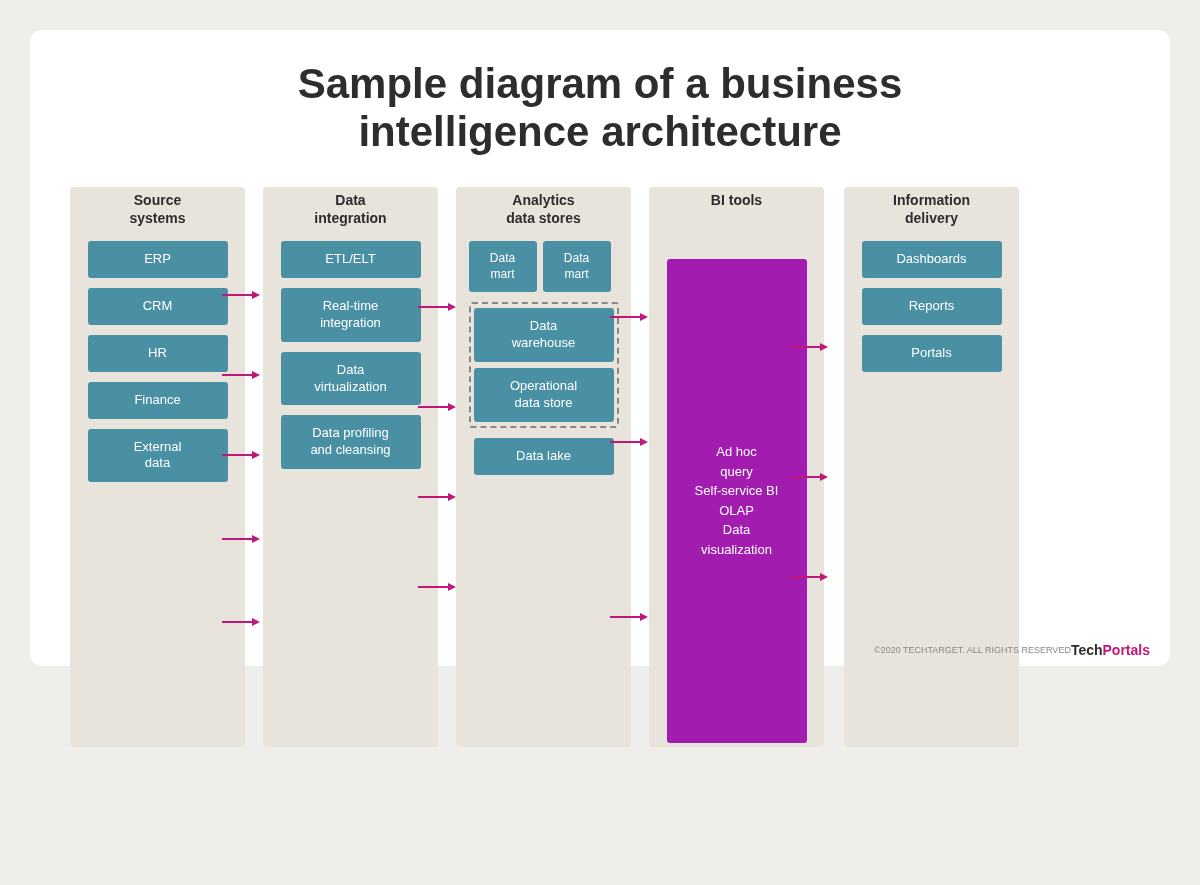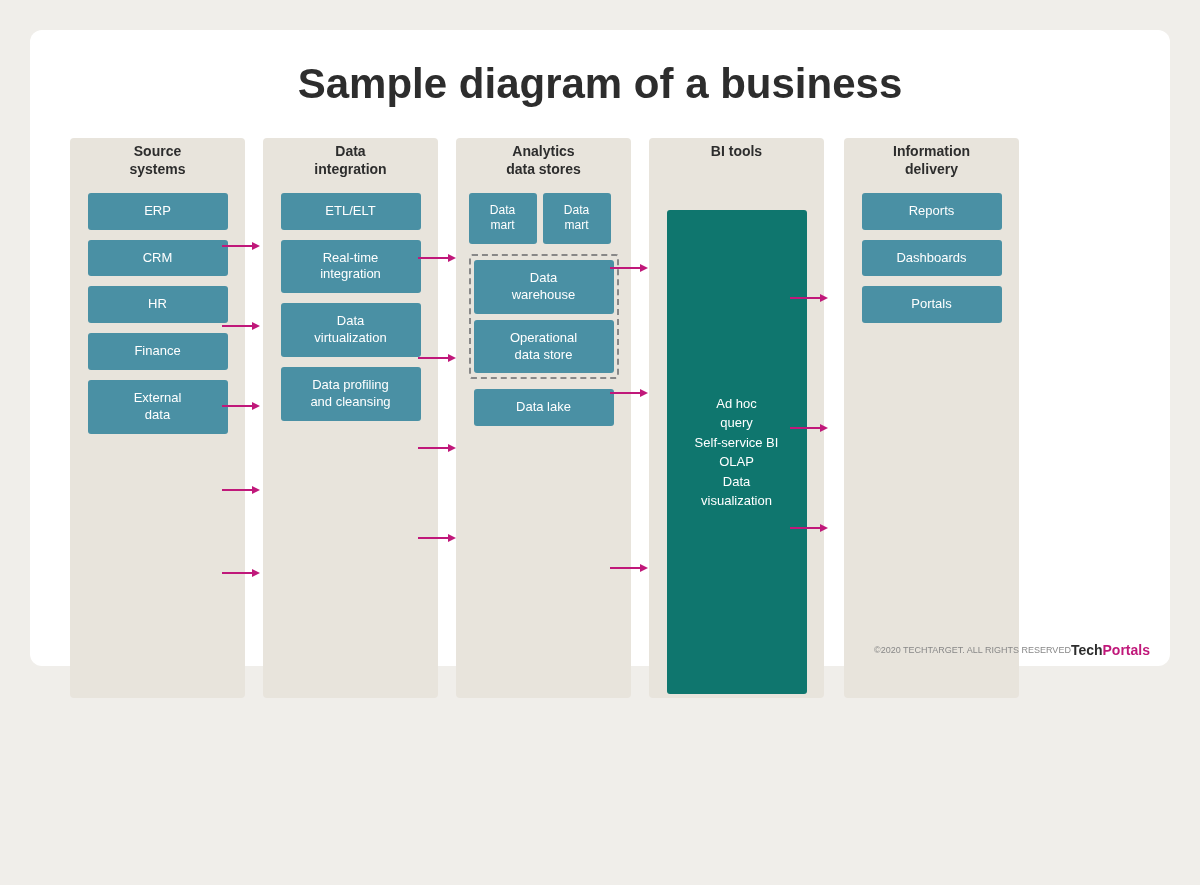--- a/index.html
+++ b/index.html
@@ -65,21 +65,21 @@
       font-weight: 400;
       text-align: center;
       border-radius: 3px;
       padding: 10px 8px;
       width: 140px;
       margin-bottom: 10px;
       line-height: 1.3;
       position: relative;
     }
     .bi-large {
-      background: #0f766e;
+      background: #a21caf;
       color: white;
       font-size: 13px;
       font-weight: 400;
       text-align: center;
       border-radius: 3px;
       padding: 16px 8px;
       width: 140px;
       line-height: 1.5;
       flex: 1;
       display: flex;
@@ -143,20 +143,21 @@
     .techtarget-logo span {
       color: #c0187a;
     }
   </style>
 </head>
 <body>
 
 <div class="page">
   <div class="title">
     <span>Sample diagram of a business</span><br>
+    <span>intelligence architecture</span>
   </div>
 
   <div class="diagram">
 
     <div class="column col-source">
       <div class="col-header">Source<br>systems</div>
       <div class="blue-box">ERP</div>
       <div class="blue-box">CRM</div>
       <div class="blue-box">HR</div>
       <div class="blue-box">Finance</div>
@@ -189,22 +190,22 @@
       <div class="bi-large">
         <span>Ad hoc<br>query</span>
         <span>Self-service BI</span>
         <span>OLAP</span>
         <span>Data<br>visualization</span>
       </div>
     </div>
 
     <div class="column col-delivery">
       <div class="col-header">Information<br>delivery</div>
+      <div class="blue-box">Dashboards</div>
       <div class="blue-box">Reports</div>
-      <div class="blue-box">Dashboards</div>
       <div class="blue-box">Portals</div>
     </div>
 
     <svg class="arrows-container" viewBox="0 0 1060 560" preserveAspectRatio="none">
 
       <line x1="152" y1="108" x2="182" y2="108" stroke="#c0187a" stroke-width="2"></line>
       <polygon points="182,104 190,108 182,112" fill="#c0187a"></polygon>
 
       <line x1="152" y1="188" x2="182" y2="188" stroke="#c0187a" stroke-width="2"></line>
       <polygon points="182,184 190,188 182,192" fill="#c0187a"></polygon>

